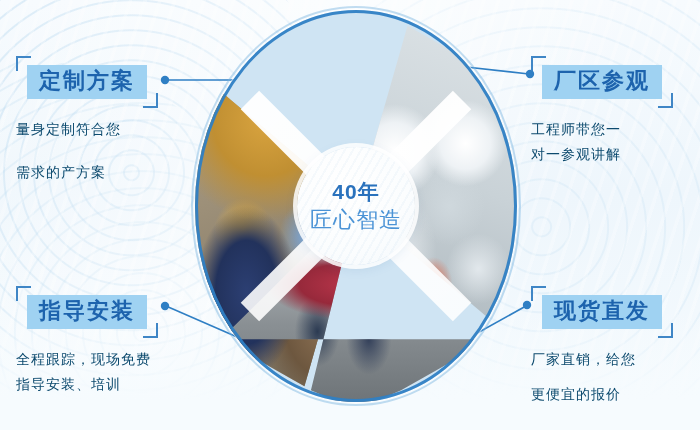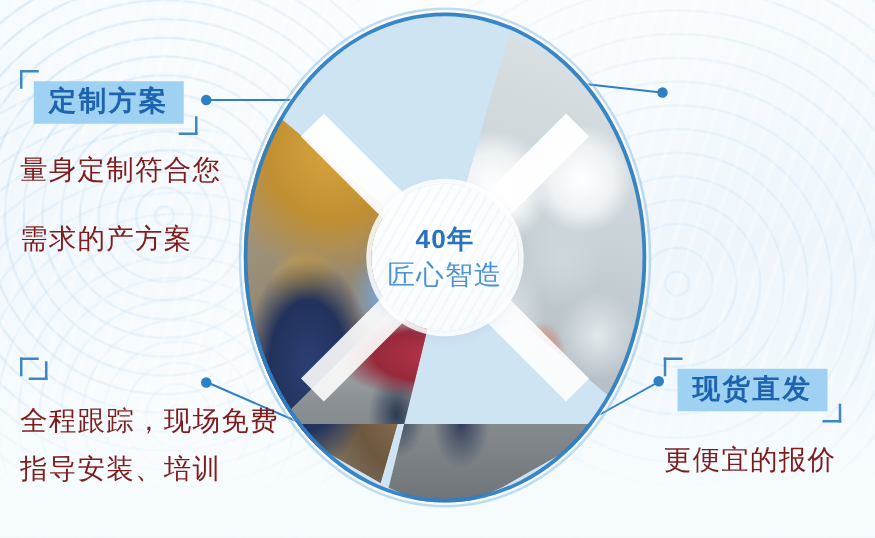--- a/index.html
+++ b/index.html
@@ -124,21 +124,21 @@
 
   
   .feature{position:absolute;}
   .badge-wrap{position:relative;display:inline-block;padding:9px 11px;}
   .badge{display:inline-block;background:#9fd2f2;padding:3px 12px 4px;
     font-size:22px;font-weight:bold;color:#1d63ad;letter-spacing:2px;line-height:1.22;
     white-space:nowrap;}
   .brk{position:absolute;width:13px;height:13px;border:2px solid #3f86c6;}
   .brk.tl{left:0;top:0;border-right:0;border-bottom:0;}
   .brk.br{right:0;bottom:0;border-left:0;border-top:0;}
-  .desc{margin-top:10px;font-size:22px;color:#7f1d1d;line-height:1.62;letter-spacing:1px;white-space:nowrap;}
+  .desc{margin-top:10px;font-size:14px;color:#0c4a6e;line-height:1.62;letter-spacing:1px;white-space:nowrap;}
 
   #f-tl{left:16px;top:56px;}
   #f-tr{left:531px;top:56px;}
   #f-bl{left:16px;top:286px;}
   #f-br{left:531px;top:286px;}
 
   
   .conn{position:absolute;overflow:visible;}
   #conn-tl{left:160px;top:70px;width:80px;height:20px;}
   #conn-tr{left:455px;top:62px;width:80px;height:26px;}
@@ -196,32 +196,43 @@
   <div class="feature" id="f-tl">
     <div class="badge-wrap">
       <span class="brk tl"></span>
       <span class="brk br"></span>
       <span class="badge">定制方案</span>
     </div>
     <div class="desc">量身定制符合您</div>
     <div class="desc" style="margin-top:20px">需求的产方案</div>
   </div>
 
+  <div class="feature" id="f-tr">
+    <div class="badge-wrap">
+      <span class="brk tl"></span>
+      <span class="brk br"></span>
+      <span class="badge">厂区参观</span>
+    </div>
+    <div class="desc">工程师带您一</div>
+    <div class="desc" style="margin-top:2px">对一参观讲解</div>
+  </div>
 
   <div class="feature" id="f-bl">
     <div class="badge-wrap">
       <span class="brk tl"></span>
       <span class="brk br"></span>
+      <span class="badge">指导安装</span>
     </div>
     <div class="desc">全程跟踪，现场免费</div>
     <div class="desc" style="margin-top:2px">指导安装、培训</div>
   </div>
 
   <div class="feature" id="f-br">
     <div class="badge-wrap">
       <span class="brk tl"></span>
       <span class="brk br"></span>
       <span class="badge">现货直发</span>
     </div>
+    <div class="desc">厂家直销，给您</div>
     <div class="desc" style="margin-top:12px">更便宜的报价</div>
   </div>
 
 </div>
 
 </body></html>

